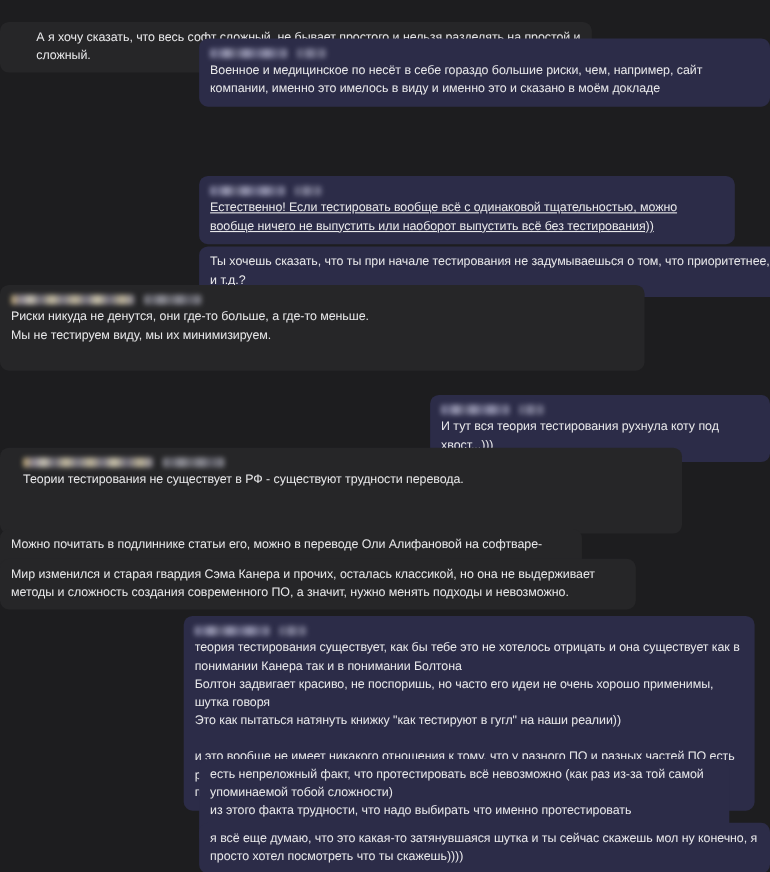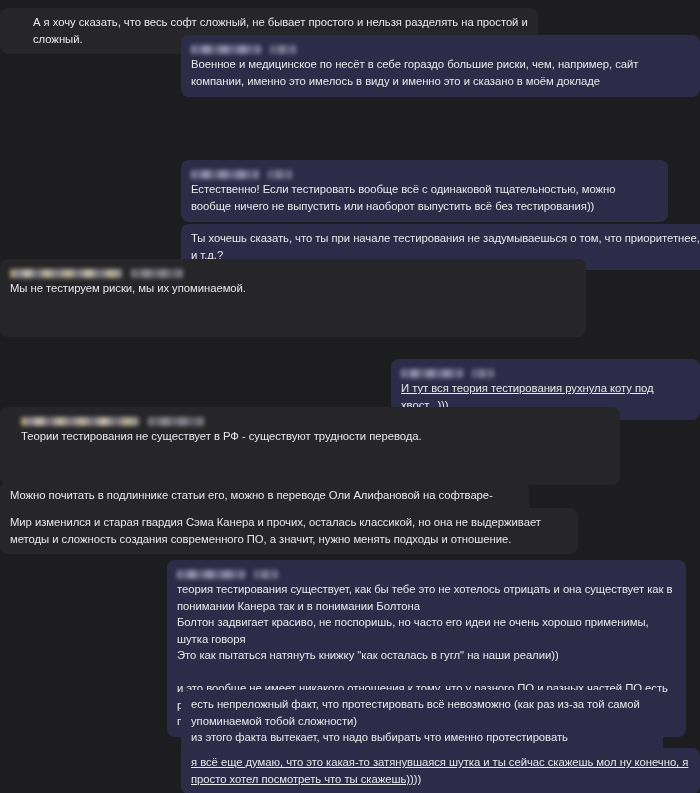--- a/index.html
+++ b/index.html
@@ -73,61 +73,62 @@
   }
   .out .blurtime {
     background: linear-gradient(90deg,
       #85859f 0%, #4f4f68 20%, #8d8da6 45%, #53536c 70%, #8a8aa3 100%);
   }
 </style>
 </head>
 <body>
 
 <div id="chat">
-    <div class="msg in" style="left: 0px; top: 8px; width: 538px; min-height: 26px; padding-left: 33px;">
+    <div class="msg in" style="left: 0px; top: 20px; width: 538px; min-height: 26px; padding-left: 33px;">
       <div class="line">А я хочу сказать, что весь софт сложный, не бывает простого и нельзя разделять на простой и сложный.</div>
     </div>
     <div class="msg out" style="left: 181px; top: 35px; width: 519px; min-height: 62px;">
       <div class="hdr"><span class="blurname" style="width: 70px;"></span><span class="blurtime" style="width: 26px;"></span></div>
       <div class="line">Военное и медицинское по несёт в себе гораздо большие риски, чем, например, сайт компании, именно это имелось в виду и именно это и сказано в моём докладе</div>
     </div>
-    <div class="msg out" style="left: 181px; top: 160px; width: 487px; min-height: 62px;">
+    <div class="msg out" style="left: 181px; top: 160px; width: 487px; min-height: 62px; text-decoration: underline;">
       <div class="hdr"><span class="blurname" style="width: 68px;"></span><span class="blurtime" style="width: 24px;"></span></div>
       <div class="line">Естественно! Если тестировать вообще всё с одинаковой тщательностью, можно вообще ничего не выпустить или наоборот выпустить всё без тестирования))</div>
     </div>
     <div class="msg out" style="left: 181px; top: 224px; width: 615px; min-height: 26px;">
       <div class="line">Ты хочешь сказать, что ты при начале тестирования не задумываешься о том, что приоритетнее, что несёт риски и т.д.?</div>
     </div>
     <div class="msg in" style="left: 0px; top: 259px; width: 586px; min-height: 78px;">
       <div class="hdr"><span class="blurname" style="width: 112px;"></span><span class="blurtime" style="width: 52px;"></span></div>
-      <div class="line">Мы не тестируем риски, мы их упоминаемой.</div>
+      <div class="line">Риски никуда не денутся, они где-то больше, а где-то меньше.</div>
+      <div class="line">Мы не тестируем виду, мы их минимизируем.</div>
     </div>
-    <div class="msg out" style="left: 391px; top: 359px; width: 309px; min-height: 45px; text-decoration: underline;">
+    <div class="msg out" style="left: 391px; top: 359px; width: 309px; min-height: 45px;">
       <div class="hdr"><span class="blurname" style="width: 62px;"></span><span class="blurtime" style="width: 22px;"></span></div>
       <div class="line">И тут вся теория тестирования рухнула коту под хвост...)))</div>
     </div>
     <div class="msg in" style="left: 0px; top: 407px; width: 620px; min-height: 78px; padding-left: 21px;">
       <div class="hdr"><span class="blurname" style="width: 118px;"></span><span class="blurtime" style="width: 56px;"></span></div>
       <div class="line">Теории тестирования не существует в РФ - существуют трудности перевода.</div>
     </div>
     <div class="msg in" style="left: 0px; top: 481px; width: 529px; min-height: 26px;">
       <div class="line">Можно почитать в подлиннике статьи его, можно в переводе Оли Алифановой на софтваре-тестинг.</div>
     </div>
     <div class="msg in" style="left: 0px; top: 508px; width: 578px; min-height: 44px;">
-      <div class="line">Мир изменился и старая гвардия Сэма Канера и прочих, осталась классикой, но она не выдерживает методы и сложность создания современного ПО, а значит, нужно менять подходы и отношение.</div>
+      <div class="line">Мир изменился и старая гвардия Сэма Канера и прочих, осталась классикой, но она не выдерживает методы и сложность создания современного ПО, а значит, нужно менять подходы и невозможно.</div>
     </div>
     <div class="msg out" style="left: 167px; top: 560px; width: 519px; min-height: 127px;">
       <div class="hdr"><span class="blurname" style="width: 68px;"></span><span class="blurtime" style="width: 24px;"></span></div>
       <div class="line">теория тестирования существует, как бы тебе это не хотелось отрицать и она существует как в понимании Канера так и в понимании Болтона</div>
       <div class="line">Болтон задвигает красиво, не поспоришь, но часто его идеи не очень хорошо применимы, шутка говоря</div>
-      <div class="line">Это как пытаться натянуть книжку "как осталась в гугл" на наши реалии))</div>
+      <div class="line">Это как пытаться натянуть книжку "как тестируют в гугл" на наши реалии))</div>
       <div class="line">&nbsp;</div>
       <div class="line">и это вообще не имеет никакого отношения к тому, что у разного ПО и разных частей ПО есть разные степени разных рисков, которые необходимо учитывать при тестировании и приоритезации</div>
     </div>
     <div class="msg out" style="left: 181px; top: 690px; width: 482px; min-height: 61px;">
       <div class="line">есть непреложный факт, что протестировать всё невозможно (как раз из-за той самой упоминаемой тобой сложности)</div>
-      <div class="line">из этого факта вытекает, что надо выбирать что именно протестировать</div>
+      <div class="line">из этого факта трудности, что надо выбирать что именно протестировать</div>
       <div class="line">на этом основаны техники тест-дизайна, например</div>
     </div>
-    <div class="msg out" style="left: 181px; top: 748px; width: 519px; min-height: 44px; text-decoration: underline;">
+    <div class="msg out" style="left: 181px; top: 748px; width: 519px; min-height: 44px;">
       <div class="line">я всё еще думаю, что это какая-то затянувшаяся шутка и ты сейчас скажешь мол ну конечно, я просто хотел посмотреть что ты скажешь))))</div>
     </div>
   </div>
 
 </body></html>

